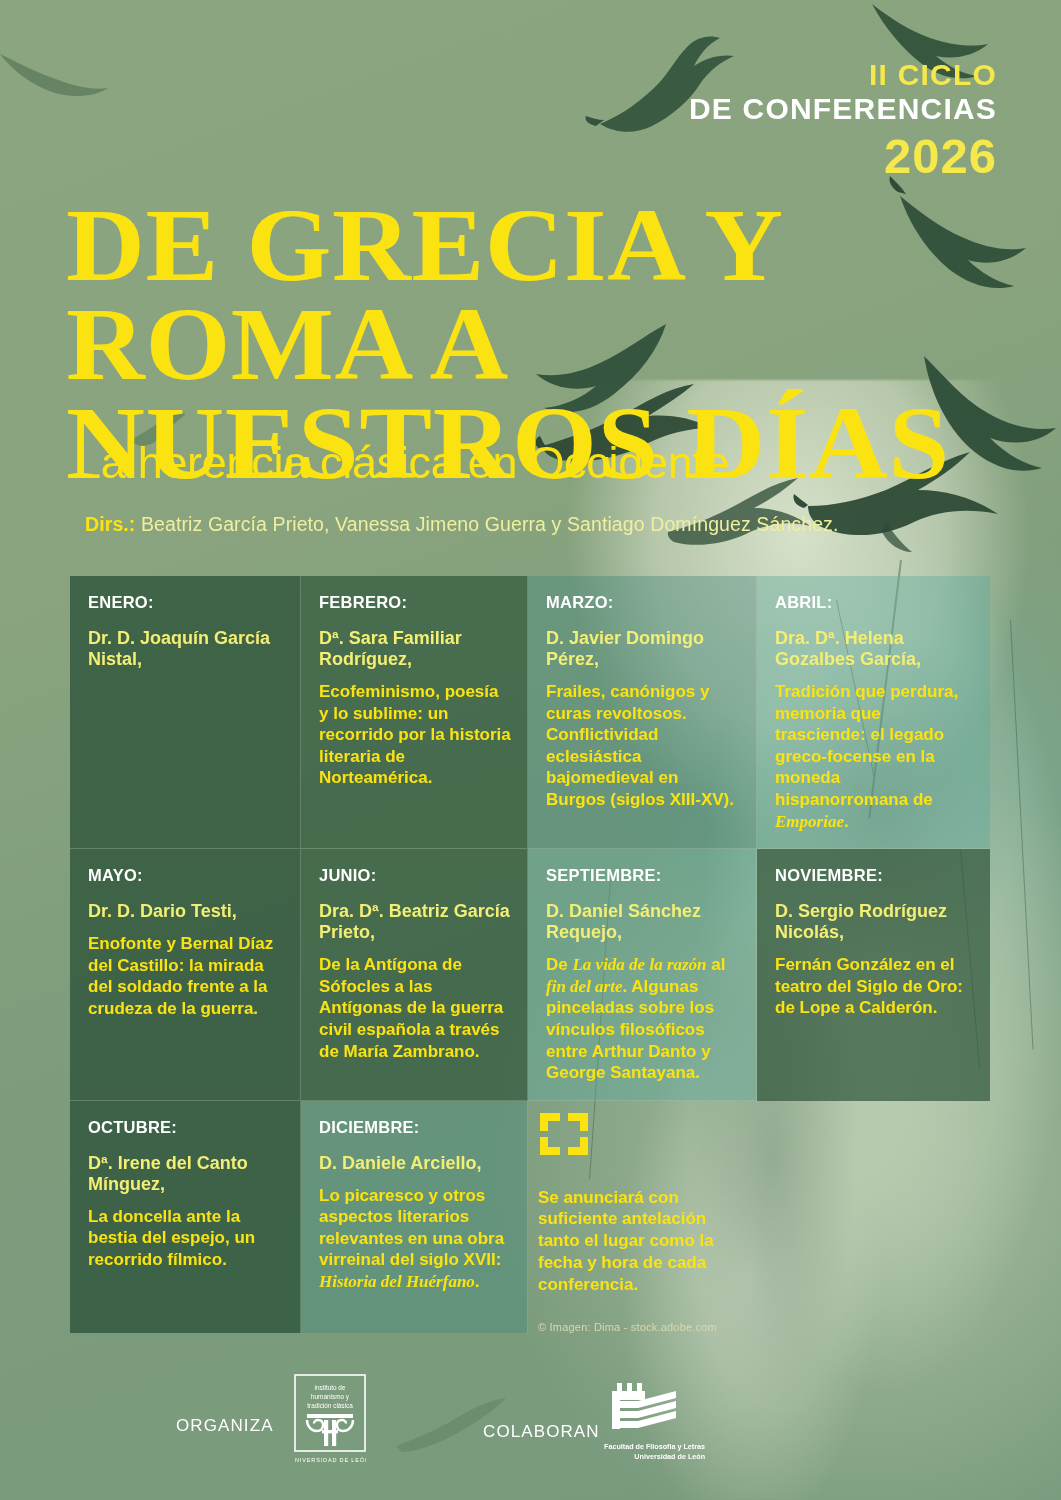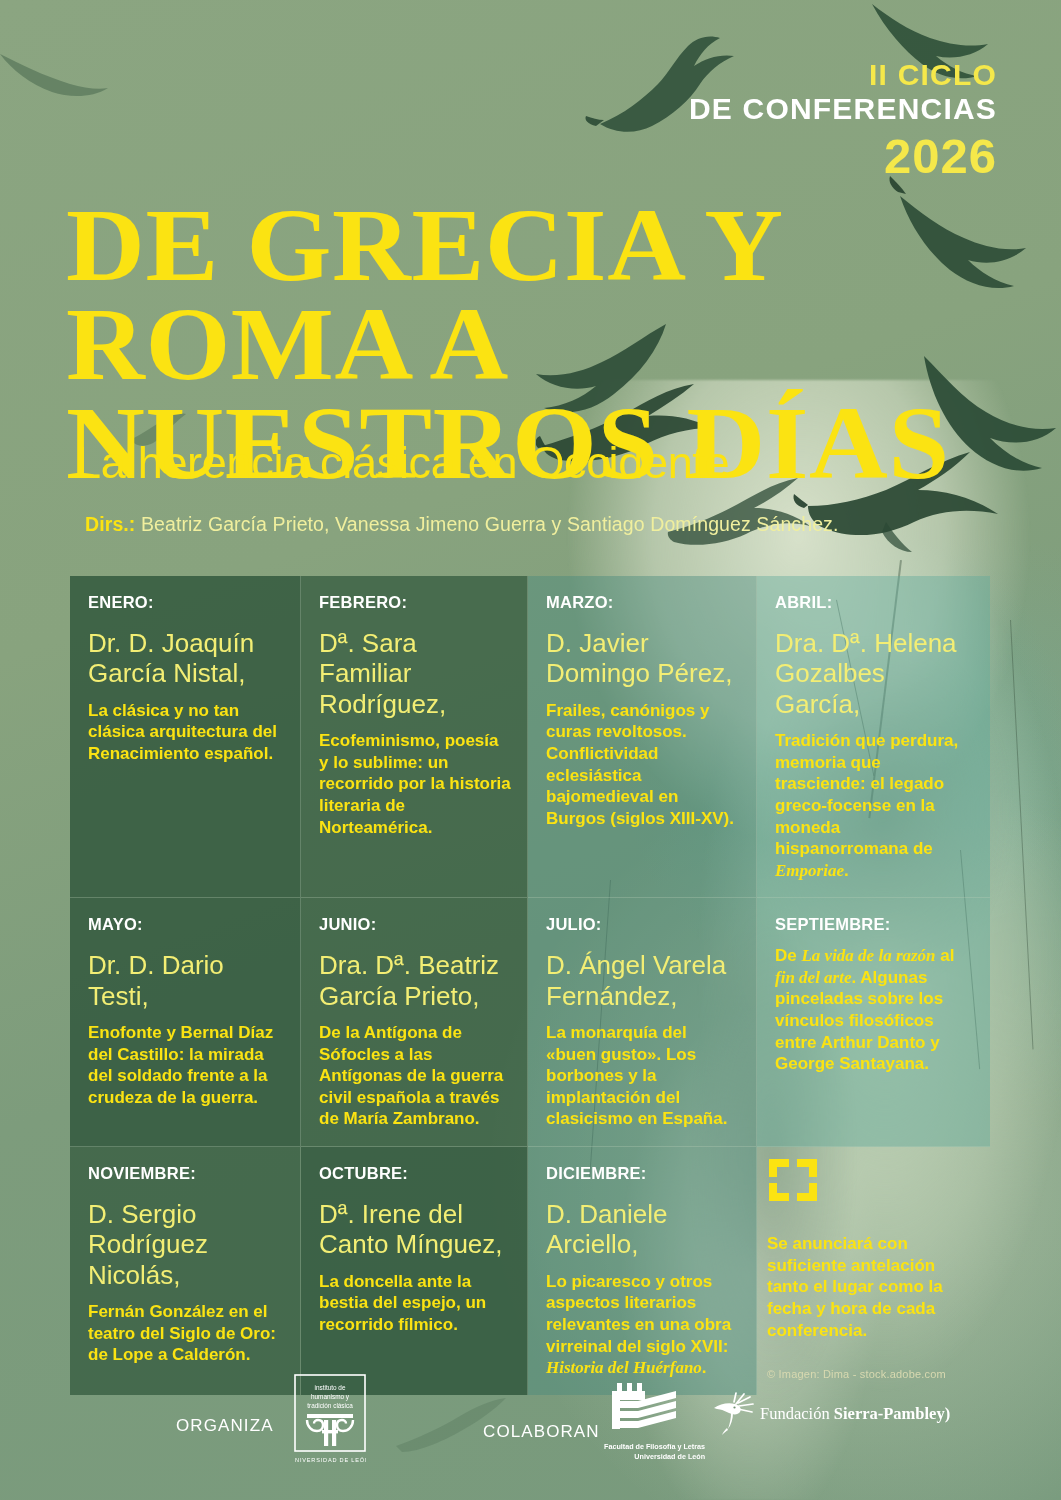--- a/index.html
+++ b/index.html
@@ -114,21 +114,21 @@
   .c3{ background:rgba(70,135,125,.42); }
   .c4{ background:rgba(96,170,156,.42); }
 
   .r3c4{ background:transparent; border:none; }
 
   .month{
     color:#ffffff; font-size:16.5px; font-weight:700; letter-spacing:.25px;
     margin-bottom:11px;
   }
   .speaker{
-    color:#f3ee74; font-size:26px; font-weight:400; line-height:1.17;
+    color:#f3ee74; font-size:18px; font-weight:700; line-height:1.17;
     margin-bottom:11px;
     margin-top:16px;
   }
   .talk{
     color:#fbe312; font-size:17px; font-weight:700; line-height:1.27;
   }
   .talk i{ font-style:italic;font-family:Liberation Serif, serif; }
 
   
   .note{ padding:10px 16px 0 10px; }
@@ -230,21 +230,20 @@
   <div class="dirs">
     <b>Dirs.:</b>
     <span>Beatriz García Prieto, Vanessa Jimeno Guerra y Santiago Domínguez Sánchez.</span>
   </div>
 
   <div class="grid">
 
     <div class="cell c1">
       <div class="month">ENERO:</div>
       <div class="speaker">Dr. D. Joaquín García Nistal,</div>
-      <div class="talk">La clásica y no tan clásica arquitectura del Renacimiento español.</div>
     </div>
 
     <div class="cell c2">
       <div class="month">FEBRERO:</div>
       <div class="speaker">Dª. Sara Familiar Rodríguez,</div>
       <div class="talk">Ecofeminismo, poesía y lo sublime: un recorrido por la historia literaria de Norteamérica.</div>
     </div>
 
     <div class="cell c3">
       <div class="month">MARZO:</div>
@@ -263,28 +262,24 @@
       <div class="speaker">Dr. D. Dario Testi,</div>
       <div class="talk">Enofonte y Bernal Díaz del Castillo: la mirada del soldado frente a la crudeza de la guerra.</div>
     </div>
 
     <div class="cell c2">
       <div class="month">JUNIO:</div>
       <div class="speaker">Dra. Dª. Beatriz García Prieto,</div>
       <div class="talk">De la Antígona de Sófocles a las Antígonas de la guerra civil española a través de María Zambrano.</div>
     </div>
 
-    <div class="cell c3">
-      <div class="month">JULIO:</div>
-      <div class="speaker">D. Ángel Varela Fernández,</div>
-      <div class="talk">La monarquía del «buen gusto». Los borbones y la implantación del clasicismo en España.</div>
-    </div>
 
     <div class="cell c4">
       <div class="month">SEPTIEMBRE:</div>
+      <div class="speaker">D. Daniel Sánchez Requejo,</div>
       <div class="talk"><span>De </span><i>La vida de la razón</i><span> al </span><i>fin del arte</i><span>. Algunas pinceladas sobre los vínculos filosóficos entre Arthur Danto y George Santayana.</span></div>
     </div>
 
     <div class="cell c2 row3" style="border-bottom:none;">
       <div class="month">NOVIEMBRE:</div>
       <div class="speaker">D. Sergio Rodríguez Nicolás,</div>
       <div class="talk">Fernán González en el teatro del Siglo de Oro: de Lope a Calderón.</div>
     </div>
 
     <div class="cell c1 row3" style="border-bottom:none;">
@@ -342,30 +337,14 @@
       <path fill="#fff" d="M8 34 h26 l38 -10 v7 l-38 10 h-26 Z"></path>
       <path fill="#fff" d="M8 44 h26 l38 -10 v7 l-38 10 h-26 Z"></path>
       <path fill="#fff" d="M8 14 h8 v38 h-8 Z"></path>
     </svg>
     <div class="ffyl-cap">
       <div>Facultad de Filosofía y Letras</div>
       <div>Universidad de León</div>
     </div>
   </div>
 
-  <div class="logo-fsp" style="display:flex;align-items:center;gap:4px;">
-    <svg width="46" height="44" viewBox="0 0 46 44">
-      <g stroke="#fff" stroke-width="1.7" fill="none" stroke-linecap="round">
-        <path d="M26 12 L34 2"></path>
-          <path d="M28 11 L40 5"></path>
-          <path d="M29 14 L43 12"></path>
-        <path d="M28 17 L42 20"></path>
-          <path d="M24 10 L26 1"></path>
-      </g>
-      <path fill="#fff" d="M4 16 C10 12 18 10 25 12 C30 13.5 32 17 30 20 C28 23 23 23 19 21 C16 19.5 13 18 10 17.5 C8 17.2 6 16.8 4 16 Z"></path>
-      <path fill="#fff" d="M23 21 C23 27 21 33 18 37 C20 31 21 26 21 21 Z"></path>
-      <path fill="#fff" d="M17 36 C15 38 13 40 12 43 C14 41 16 39 18 38 Z"></path>
-      <circle cx="24.5" cy="15.5" r="1.1" fill="#6f8f70"></circle>
-    </svg>
-    <div class="fsp-word"><span>Fundación </span><b>Sierra-Pambley)</b></div>
-  </div>
 
 </div>
 
 </body></html>

